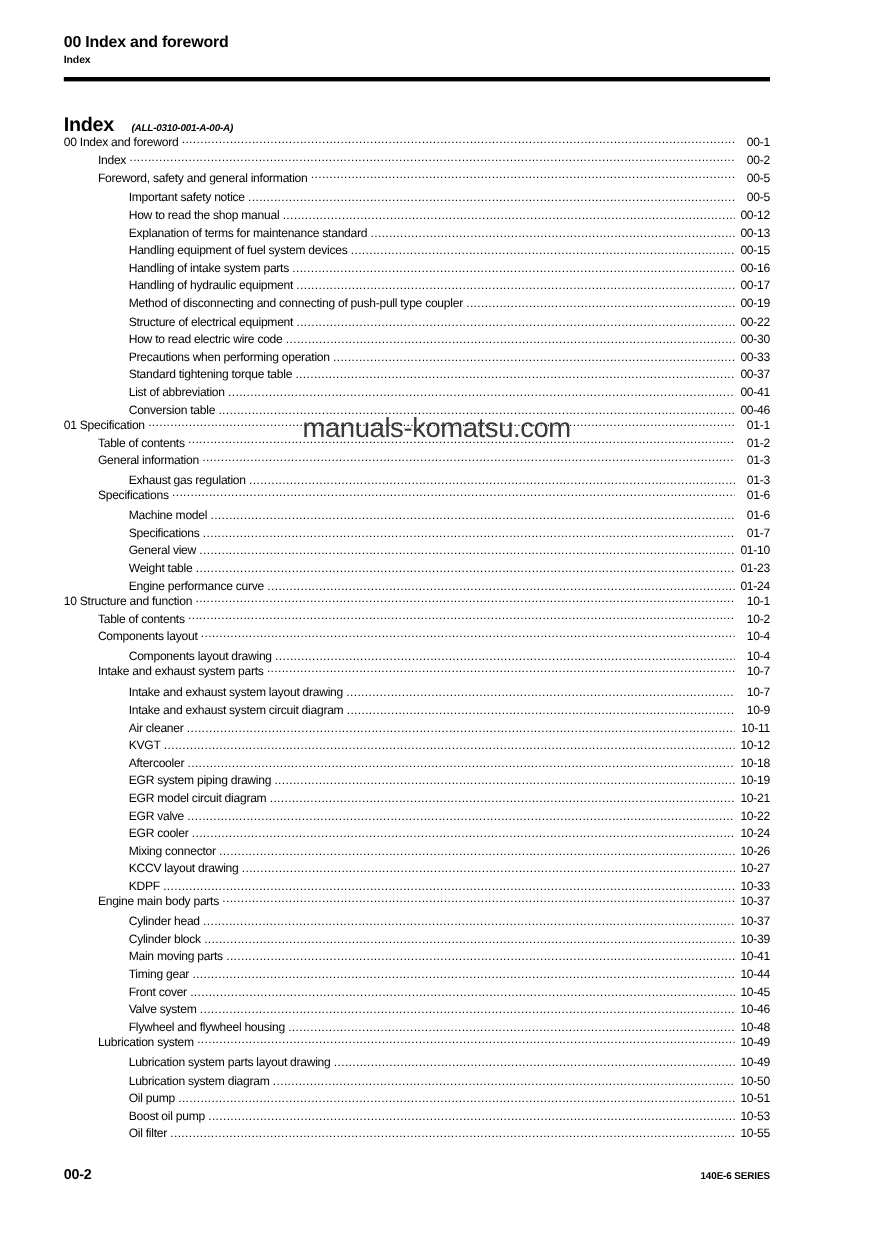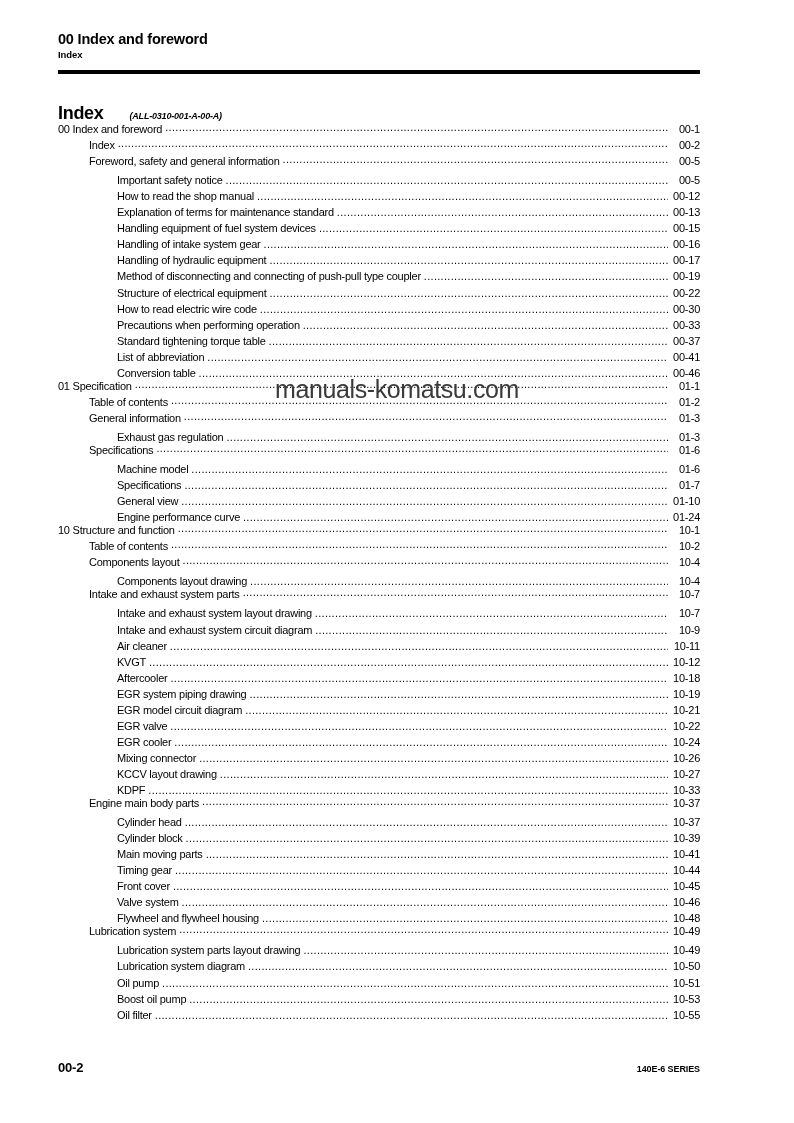--- a/index.html
+++ b/index.html
@@ -61,21 +61,21 @@
   }
   .index-heading-title {
     font-size: 18px;
     font-weight: bold;
     letter-spacing: -0.3px;
   }
   .index-heading-code {
     font-size: 9px;
     font-style: italic;
     font-weight: bold;
-    margin-left: 26px;
+    margin-left: 16px;
     letter-spacing: -0.2px;
   }
 
   
   .toc {
     position: absolute;
     left: 58px;
     top: 122px;
     width: 642px;
   }
@@ -199,21 +199,21 @@
         <span class="toc-label">Explanation of terms for maintenance standard</span>
         <span class="toc-dots"></span>
         <span class="toc-page">00-13</span>
       </div>
       <div class="toc-row lvl2">
         <span class="toc-label">Handling equipment of fuel system devices</span>
         <span class="toc-dots"></span>
         <span class="toc-page">00-15</span>
       </div>
       <div class="toc-row lvl2">
-        <span class="toc-label">Handling of intake system gear</span>
+        <span class="toc-label">Handling of intake system parts</span>
         <span class="toc-dots"></span>
         <span class="toc-page">00-16</span>
       </div>
       <div class="toc-row lvl2">
         <span class="toc-label">Handling of hydraulic equipment</span>
         <span class="toc-dots"></span>
         <span class="toc-page">00-17</span>
       </div>
       <div class="toc-row lvl2">
         <span class="toc-label">Method of disconnecting and connecting of push-pull type coupler</span>
@@ -282,20 +282,25 @@
       </div>
       <div class="toc-row lvl2">
         <span class="toc-label">Specifications</span>
         <span class="toc-dots"></span>
         <span class="toc-page">01-7</span>
       </div>
       <div class="toc-row lvl2">
         <span class="toc-label">General view</span>
         <span class="toc-dots"></span>
         <span class="toc-page">01-10</span>
+      </div>
+      <div class="toc-row lvl2">
+        <span class="toc-label">Weight table</span>
+        <span class="toc-dots"></span>
+        <span class="toc-page">01-23</span>
       </div>
       <div class="toc-row lvl2">
         <span class="toc-label">Engine performance curve</span>
         <span class="toc-dots"></span>
         <span class="toc-page">01-24</span>
       </div>
       <div class="toc-row lvl0">
         <span class="toc-label">10 Structure and function</span>
         <span class="toc-dots"></span>
         <span class="toc-page">10-1</span>

